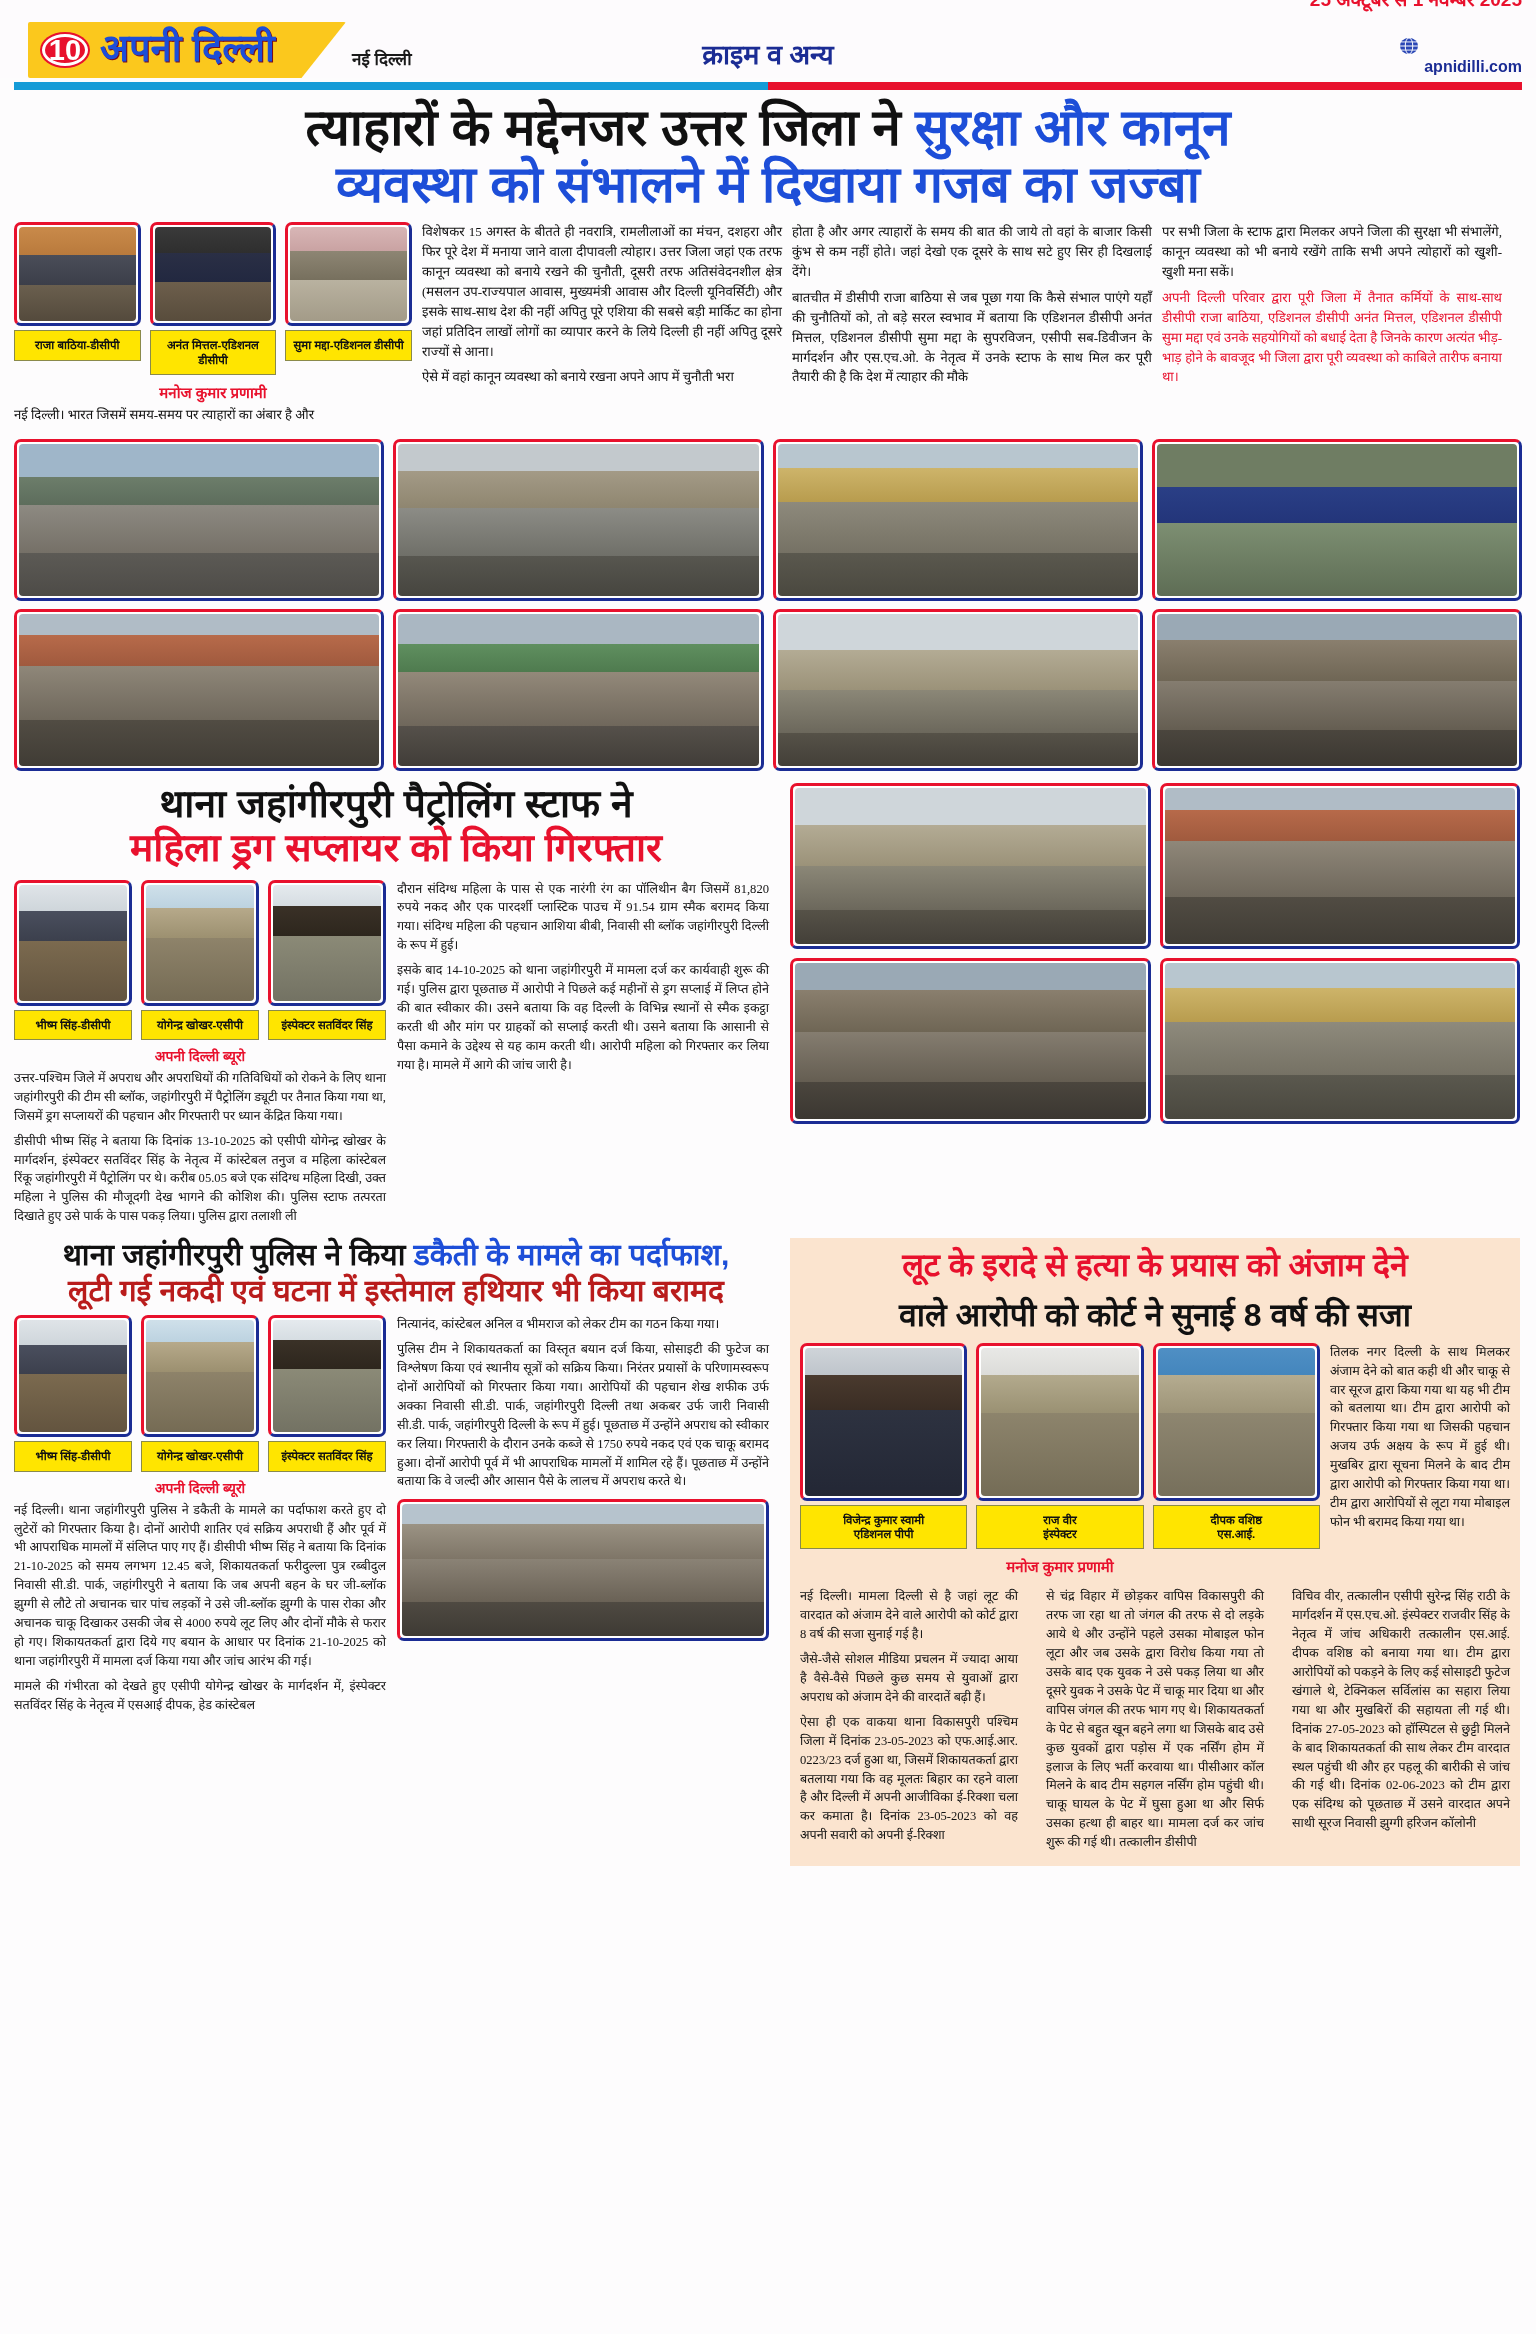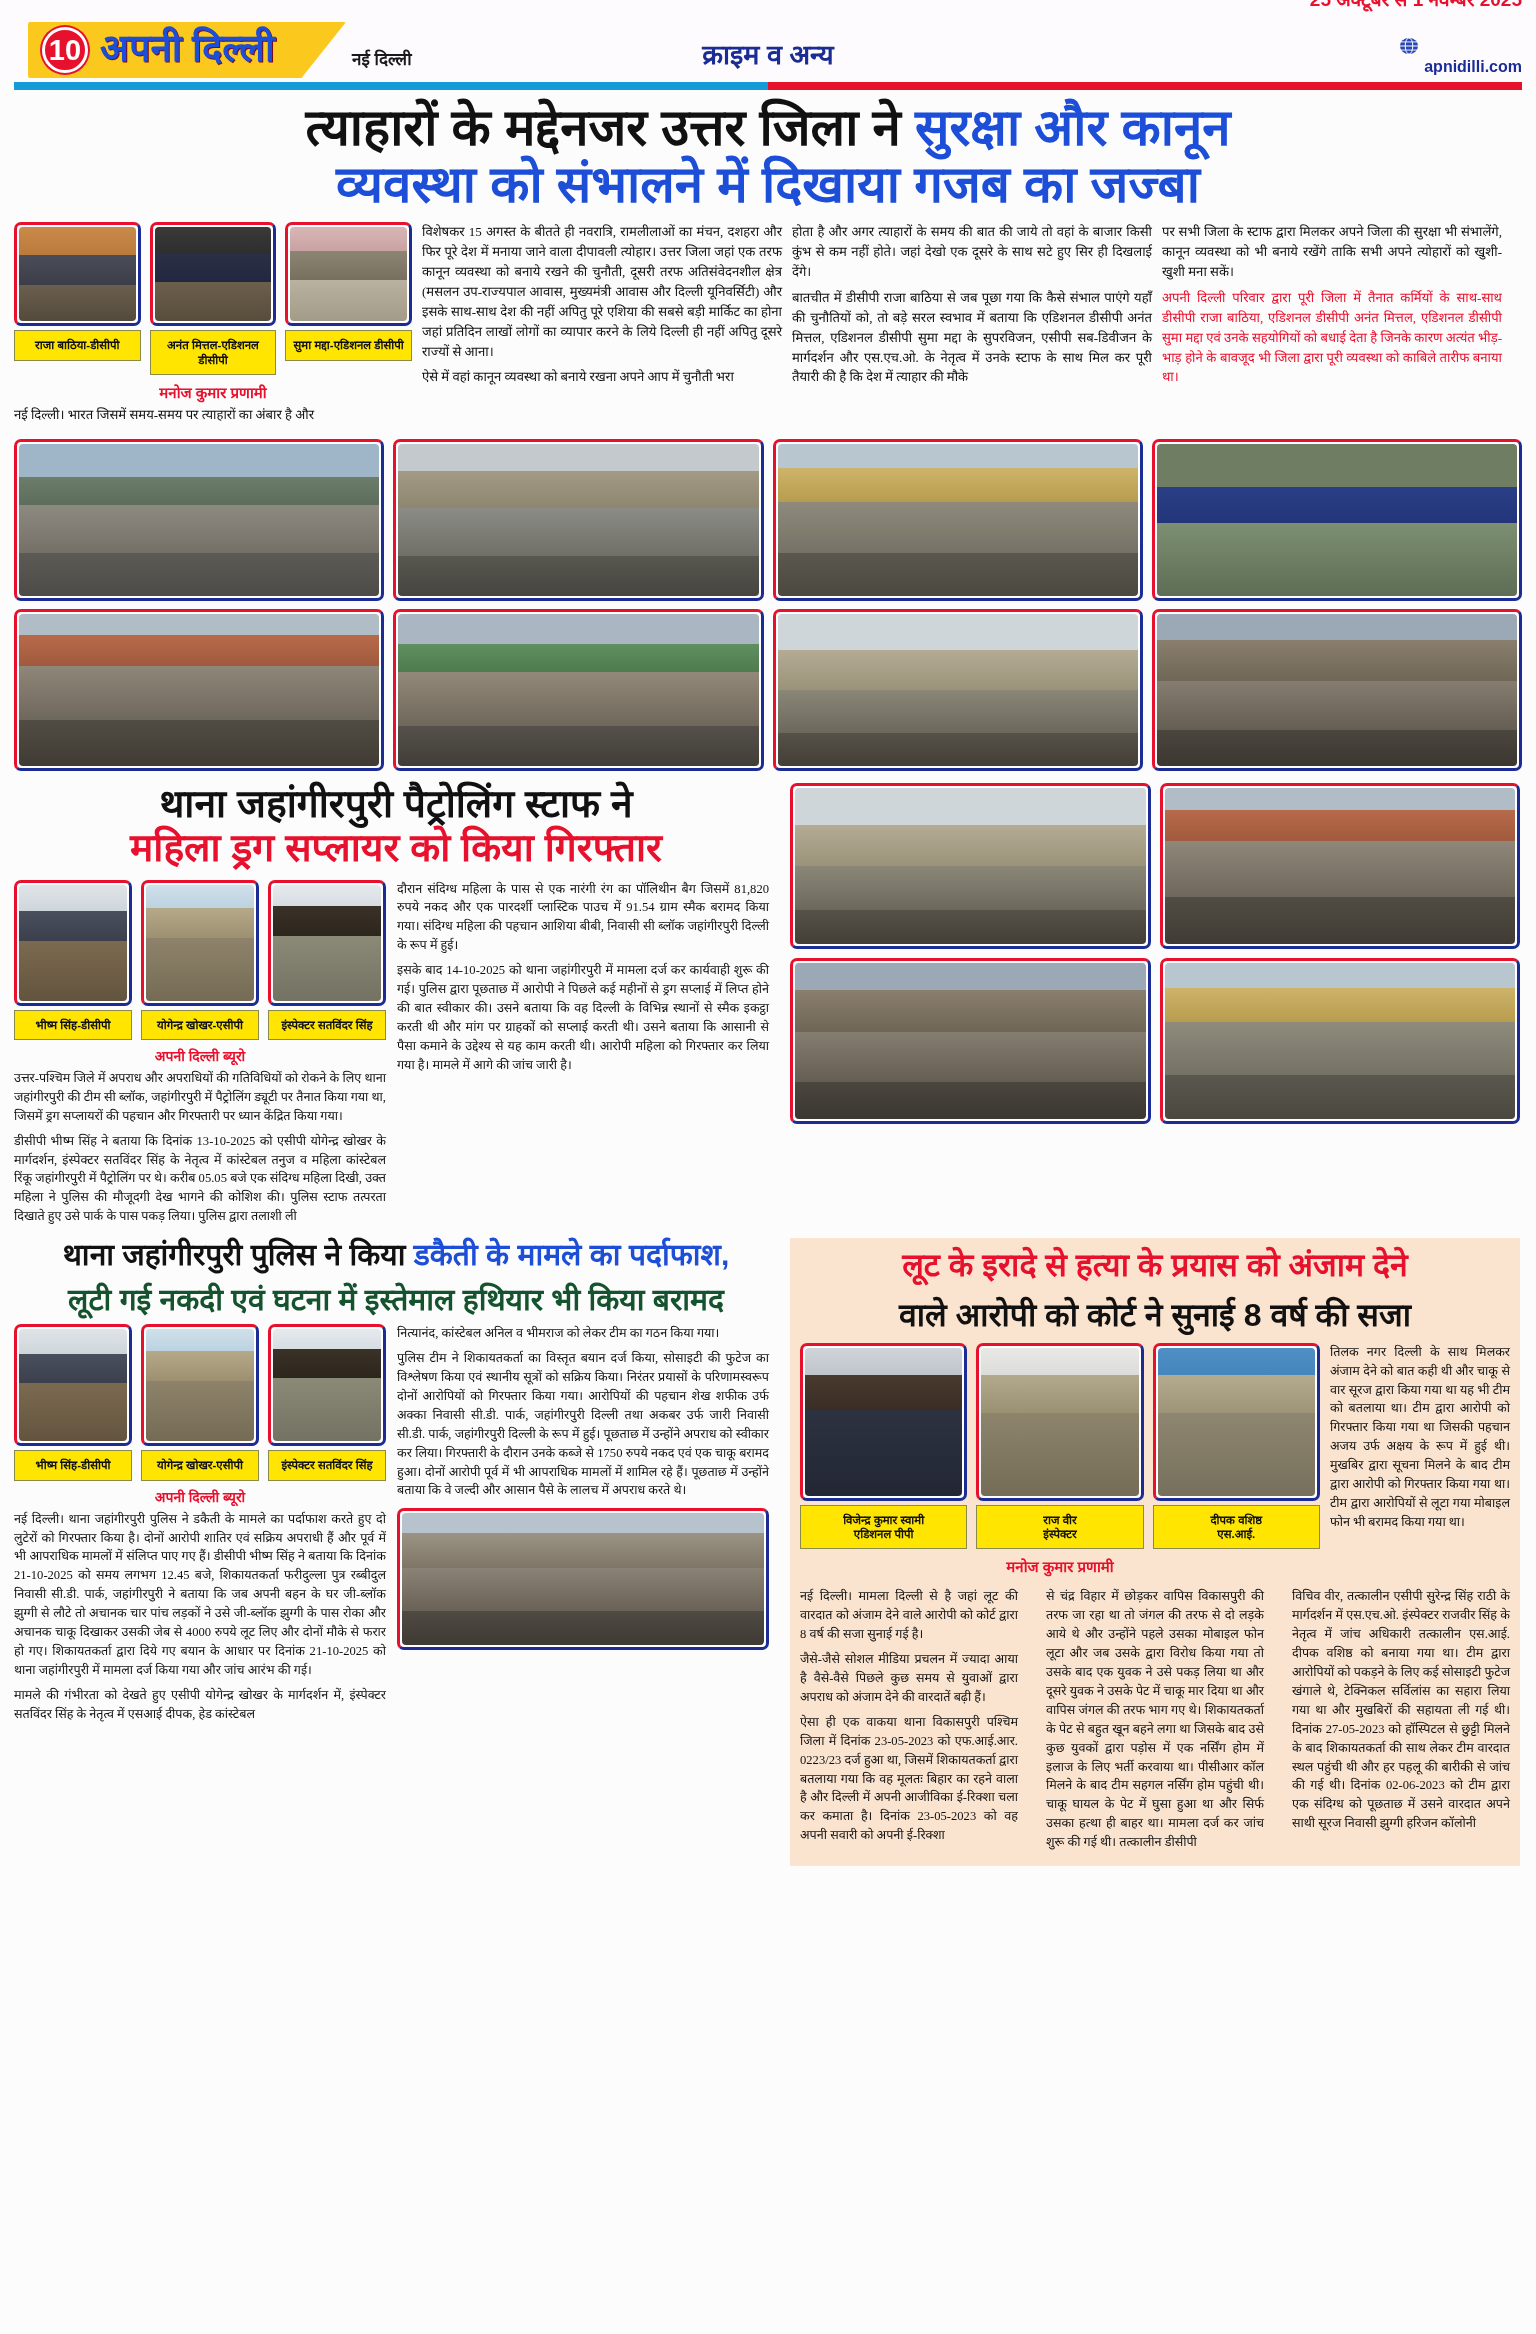--- a/index.html
+++ b/index.html
@@ -39,21 +39,21 @@
     background: #FBC81D;
     height: 56px;
     display: flex;
     align-items: center;
     padding: 0 34px 0 10px;
     border-radius: 2px;
     clip-path: polygon(0 0, 100% 0, 86% 100%, 0 100%);
     min-width: 318px;
   }
   .page-num {
-    width: 46px; height: 46px; border-radius: 50%;
+    width: 46px; height: 32px; border-radius: 50%;
     background: #E8112D; color: #fff;
     display: flex; align-items: center; justify-content: center;
     font-weight: bold; font-size: 29px;
     font-family: "Liberation Sans", sans-serif;
     border: 3px solid #ffffff;
     box-shadow: 0 0 0 2px #E8112D;
     margin-right: 12px; margin-left: 4px;
     line-height: 1;
   }
   .brand-name {
@@ -222,21 +222,21 @@
   .mug3 {
     border: 3px solid #E8112D;
     border-right-color: #1b2C94;
     border-bottom-color: #1b2C94;
     border-radius: 7px; padding: 2px; background: #fff; overflow: hidden;
     flex: 1;
   }
   .mug3 .ph { width: 100%; height: 148px; display: block; border-radius: 4px; }
   .head4 { text-align: center; font-family: "Liberation Sans", sans-serif; font-weight: bold; line-height: 1.12; }
   .head4 .h1 { font-size: 30px; display: block; }
-  .head4 .h2 { font-size: 30px; display: block; color: #14532d; margin-top: 11px;}
+  .head4 .h2 { font-size: 30px; display: block; color: #b91c1c; margin-top: 2px;}
 
   .bottom-wrap { display: flex; gap: 12px; padding: 6px 14px 0 14px; }
   .bottom-left { width: 764px; }
   .bottom-right { width: 730px; background: #FBE4CF; }
 
   .s4cols { display: flex; gap: 11px; margin-top: 8px; }
   .s4col { width: 372px; }
 
   .s3cols { display: flex; gap: 28px; padding: 0 10px 10px 10px; }
   .s3col { flex: 1; }

